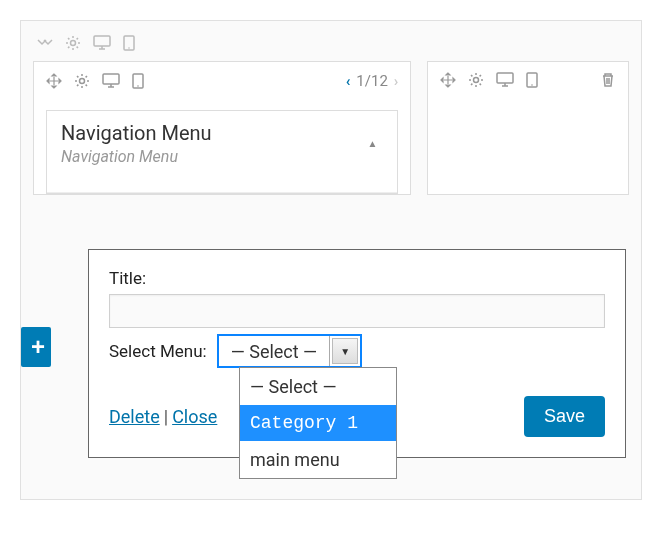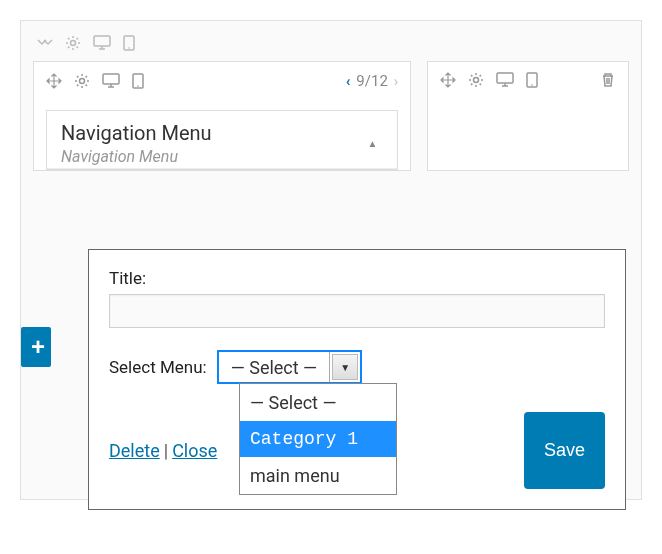--- a/index.html
+++ b/index.html
@@ -62,21 +62,21 @@
   .icon svg { display: block; }
   .trash { color: #d63638; margin-left: auto; cursor: pointer; }
   .widget {
     margin: 10px 12px 0 12px;
     border: 1px solid #ddd;
     background: #fff;
     position: relative;
     z-index: 2;
   }
   .widget-head {
-    padding: 10px 14px 2px 14px;
+    padding: 10px 14px 26px 14px;
     border-bottom: 1px solid #eee;
     display: flex;
     align-items: center;
   }
   .widget-head-titles { flex: 1; }
   .widget-title {
     font-size: 20px;
     color: #333;
     font-weight: 400;
   }
@@ -111,21 +111,21 @@
   .text-input {
     width: 100%;
     border: 1px solid #d0d0d0;
     background: #fafafa;
     height: 34px;
     padding: 4px 8px;
     font-size: 15px;
     box-shadow: inset 0 1px 2px rgba(0,0,0,0.05);
   }
   .select-row {
-    margin-top: 22px;
+    margin-top: 6px;
     display: flex;
     align-items: center;
     gap: 10px;
     position: relative;
   }
   .select-box {
     border: 2px solid #0a84ff;
     display: inline-flex;
     align-items: stretch;
     height: 34px;
@@ -184,21 +184,21 @@
     font-size: 18px;
     cursor: pointer;
   }
   .sep { color: #555; font-size: 18px; padding: 0 4px; }
   .save-btn {
     margin-left: auto;
     background: #007cb5;
     color: #fff;
     border: none;
     border-radius: 4px;
-    padding: 28px 20px;
+    padding: 10px 20px;
     font-size: 18px;
     cursor: pointer;
   }
   .add-btn {
     position: absolute;
     left: 0px;
     top: 306px;
     background: #007cb5;
     color: #fff;
     border: none;
@@ -268,21 +268,21 @@
             </svg>
         </span>
         <span class="icon">
           <svg width="12" height="16" viewBox="0 0 12 16">
               <rect x="1" y="1" width="10" height="14" rx="1" fill="none" stroke="currentColor" stroke-width="1.5"></rect>
               <circle cx="6" cy="13" r="0.8" fill="currentColor"></circle>
             </svg>
         </span>
         <div class="pager">
           <span class="prev">‹</span>
-          <span>9/12</span>
+          <span>1/12</span>
           <span class="next">›</span>
         </div>
       </div>
 
       <div class="widget">
         <div class="widget-head">
           <div class="widget-head-titles">
             <div class="widget-title">Navigation Menu</div>
             <div class="widget-sub">Navigation Menu</div>
           </div>

